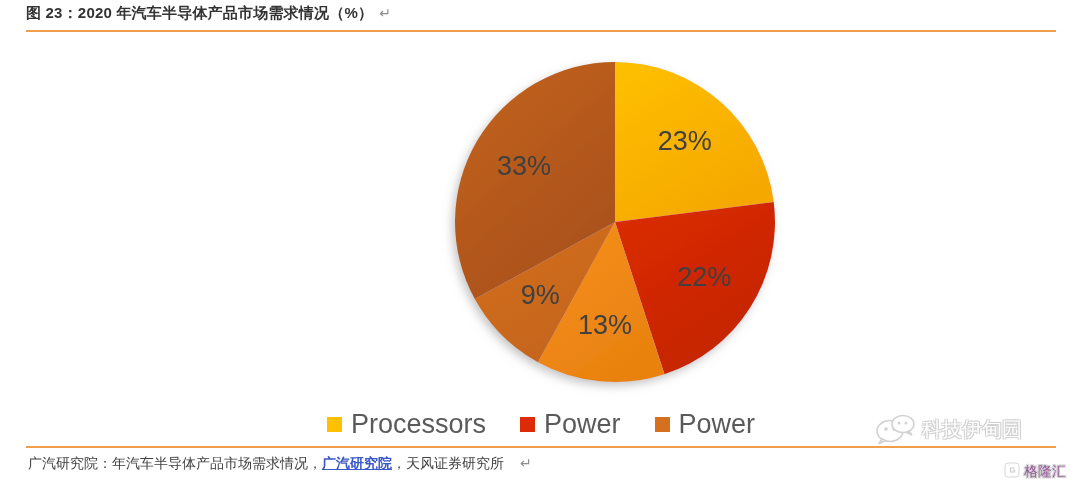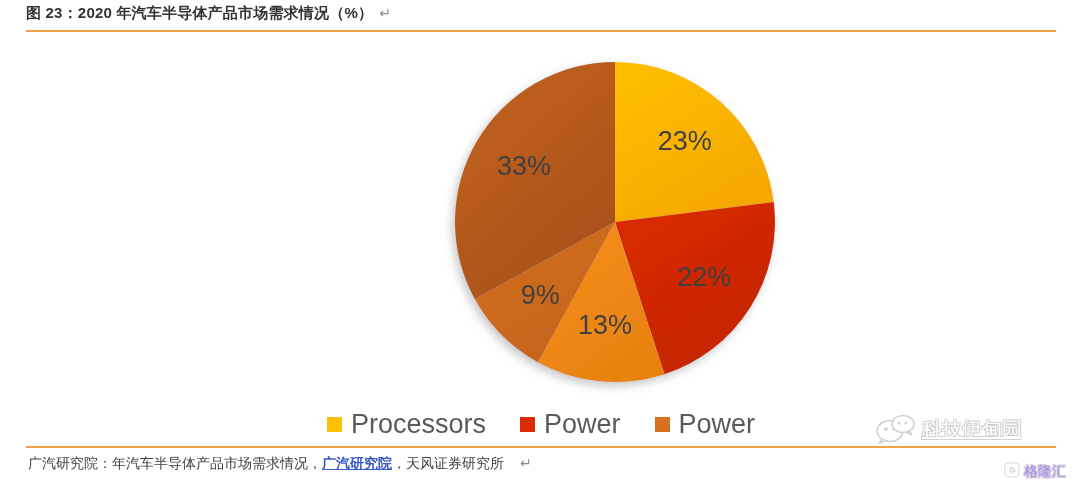--- a/index.html
+++ b/index.html
@@ -142,35 +142,34 @@
     flex: 0 0 auto;
   }
   .wm-text {
     font-size: 20px;
     color: #ffffff;
     font-family: "Liberation Sans", sans-serif;
     text-shadow:
       -1px -1px 0 #c8c8c8, 1px -1px 0 #c8c8c8,
       -1px  1px 0 #c8c8c8, 1px  1px 0 #c8c8c8;
     white-space: nowrap;
-    text-decoration: underline;
   }
   .wm-gelonghui {
     position: absolute;
     left: 1004px;
     top: 462px;
     display: flex;
     align-items: center;
     gap: 4px;
     opacity: 0.75;
     pointer-events: none;
   }
   .wm-gl-text {
     font-size: 14px;
-    color: #8b5cf6;
+    color: #701a75;
     text-shadow:
       -1px -1px 0 #bdbdbd, 1px -1px 0 #bdbdbd,
       -1px  1px 0 #bdbdbd, 1px  1px 0 #bdbdbd;
     white-space: nowrap;
   }
 </style>
 </head>
 <body>
 
 <div class="fig-title">

